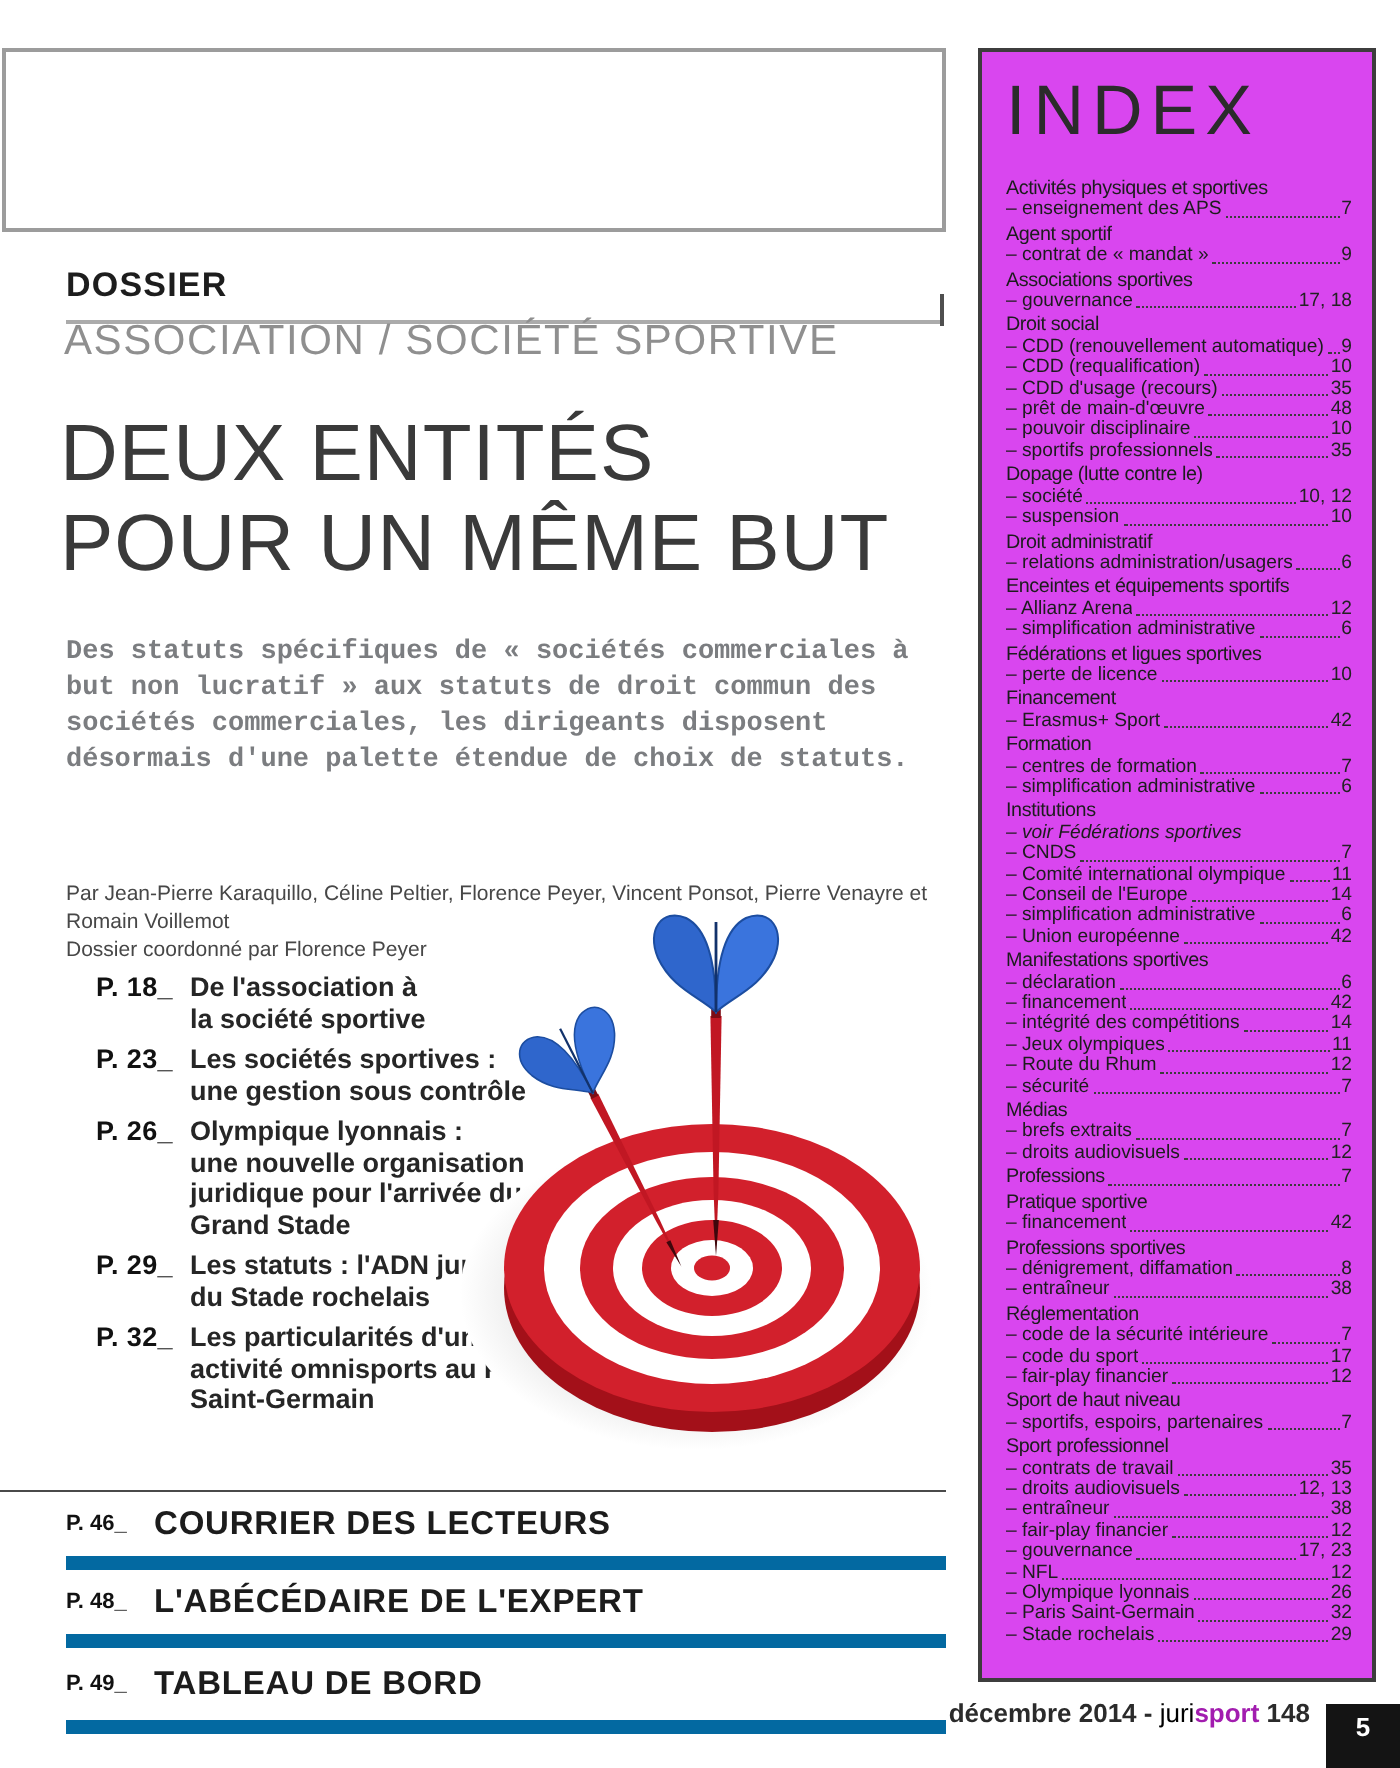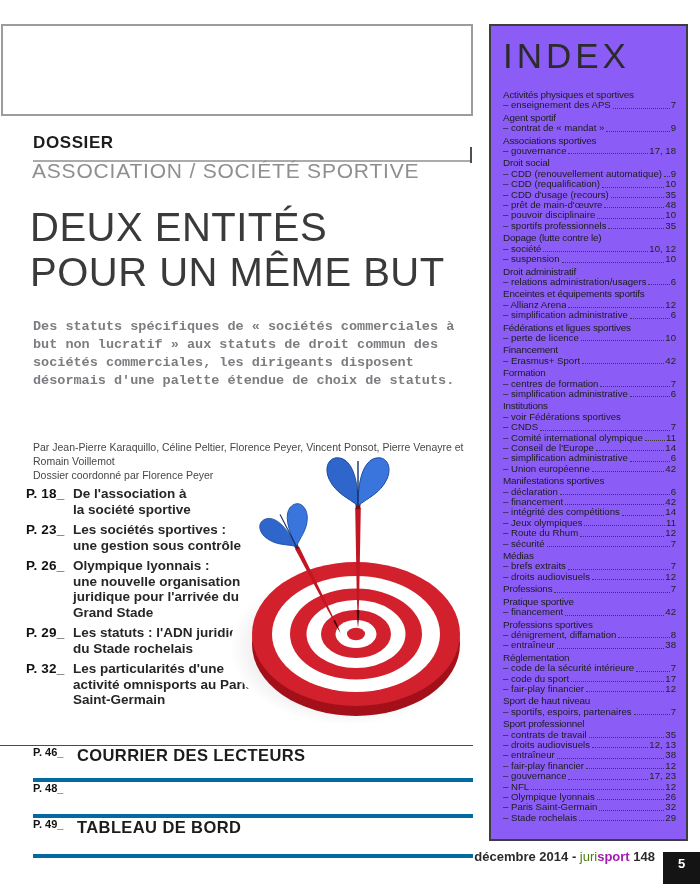--- a/index.html
+++ b/index.html
@@ -16,53 +16,53 @@
   .dossier-tick{position:absolute;left:470px;top:147px;width:2px;height:16px;background:#4f4f4f;}
 
   .kicker{position:absolute;left:32px;top:159px;font-size:21px;font-weight:normal;letter-spacing:.8px;color:#8f8f8f;}
   .main-title{position:absolute;left:30px;top:205px;font-size:40px;line-height:45px;font-weight:300;letter-spacing:.5px;color:#3a3a3a;}
 
   .standfirst{position:absolute;left:33px;top:318px;width:448px;font-size:13.5px;line-height:18px;font-weight:bold;color:#7b7d80;}
   .standfirst p{margin:0;font-family:Liberation Mono, monospace;}
   .byline{position:absolute;left:33px;top:440px;width:452px;font-size:10.5px;line-height:14px;color:#474747;}
 
   
-  .toc-list{position:absolute;left:26px;top:486px;width:250px;}
+  .toc-list{position:absolute;left:48px;top:486px;width:250px;}
   .toc-item{display:flex;margin-bottom:5px;}
   .toc-page{flex:0 0 47px;font-size:13.5px;font-weight:bold;color:#111;letter-spacing:.2px;}
   .toc-title{font-size:13.5px;line-height:15.5px;font-weight:bold;color:#262626;white-space:pre-line;}
 
   
   .target-art{position:absolute;left:230px;top:435px;width:250px;height:307px;}
 
   
   .bottom-top-rule{position:absolute;left:0;top:745px;width:473px;height:1px;background:#4a4a4a;}
   .bottom-toc{position:absolute;left:33px;top:746px;width:440px;}
-  .bottom-row{display:flex;align-items:flex-start;border-bottom:4px solid #0369a1;height:32px;}
+  .bottom-row{display:flex;align-items:center;border-bottom:7px solid #0369a1;height:32px;}
   .bottom-row:nth-child(3){height:36px;}
   .bottom-page{flex:0 0 44px;font-size:11px;font-weight:bold;color:#111;}
   .bottom-title{font-size:16.5px;font-weight:bold;letter-spacing:.4px;color:#1c1c1c;}
 
   
   .footer-text{position:absolute;right:45px;top:849px;font-size:13px;color:#2b2b2b;}
   .footer-date,.footer-issue{font-weight:bold;color:#2b2b2b;}
-  .footer-brand-light{color:#4d7c0f;font-weight:normal;}
+  .footer-brand-light{color:#000000;font-weight:normal;}
   .footer-brand-bold{font-weight:bold;color:#a21caf;}
   .page-number-box{position:absolute;left:663px;top:852px;width:37px;height:32px;background:#141414;
                    color:#fff;font-size:13px;font-weight:bold;text-align:center;line-height:24px;}
 
   
   .index-box{position:absolute;left:489px;top:24px;width:199px;height:817px;border:2px solid #3d3d3d;
-             background:#8b5cf6;box-sizing:border-box;padding:8px 10px 0 12px;overflow:hidden;}
+             background:#d946ef;box-sizing:border-box;padding:8px 10px 0 12px;overflow:hidden;}
   .index-title{font-size:35px;font-weight:300;letter-spacing:4px;color:#2b2b2b;margin:2px 0 14px 0;}
   .idx-group{margin-top:2px;}
   .idx-row{display:flex;align-items:flex-end;line-height:10.4px;font-size:9.6px;color:#1c1c1c;}
   .idx-header .idx-hlabel{font-weight:normal;font-size:9.9px;letter-spacing:-0.2px;white-space:nowrap;}
   .idx-label{white-space:nowrap;overflow:hidden;flex:0 1 auto;}
-  .idx-label.italic{text-align:center;}
+  .idx-label.italic{font-style:italic;text-align:center;}
   .dots{flex:1 1 auto;min-width:2px;border-bottom:1.5px dotted #3c3c3c;margin:0 1px 2px 2px;}
   .idx-page{flex:0 0 auto;font-size:9.6px;color:#222;}
 </style>
 </head>
 <body>
 
 <div class="page">
 
   <div class="top-box"></div>
 
@@ -151,20 +151,21 @@
   </svg>
 
   <div class="bottom-top-rule"></div>
   <div class="bottom-toc">
       <div class="bottom-row">
     <span class="bottom-page">P. 46_</span>
     <span class="bottom-title">COURRIER DES LECTEURS</span>
   </div>
       <div class="bottom-row">
     <span class="bottom-page">P. 48_</span>
+    <span class="bottom-title">L'ABÉCÉDAIRE DE L'EXPERT</span>
   </div>
       <div class="bottom-row">
     <span class="bottom-page">P. 49_</span>
     <span class="bottom-title">TABLEAU DE BORD</span>
   </div>
     </div>
 
   <div class="footer-text">
     <span class="footer-date">décembre 2014 - </span><span class="footer-brand-light">juri</span><span class="footer-brand-bold">sport</span><span class="footer-issue"> 148</span>
   </div>

